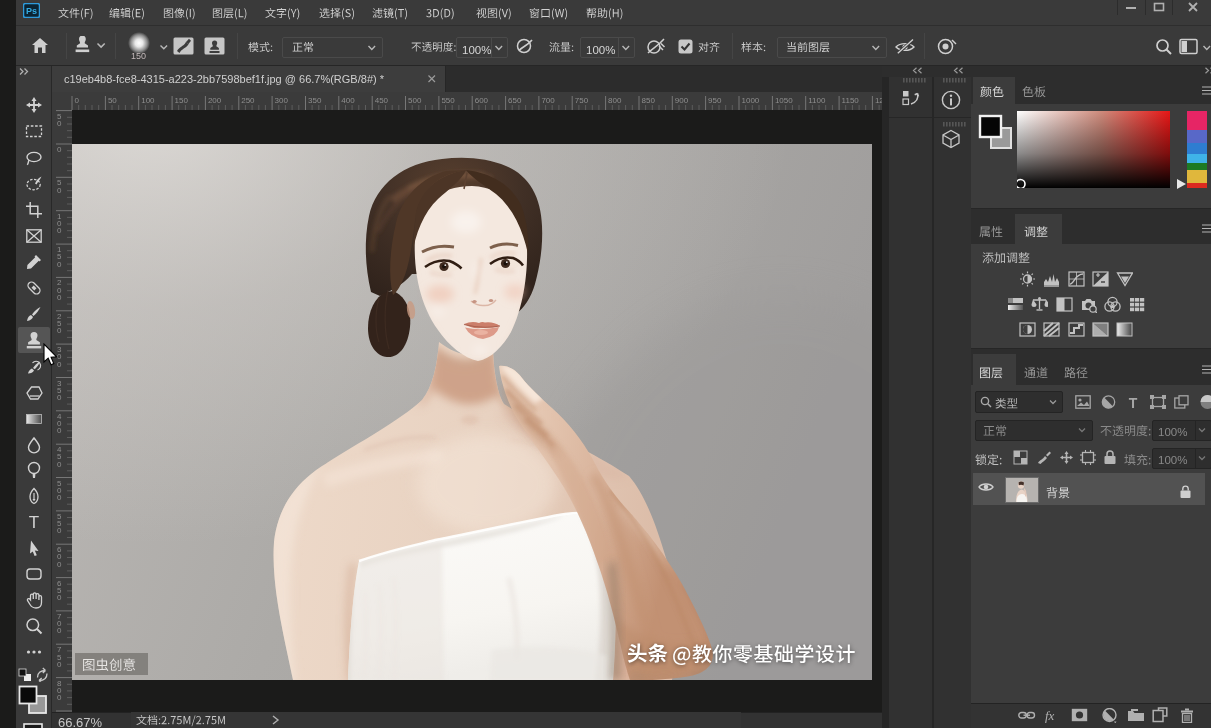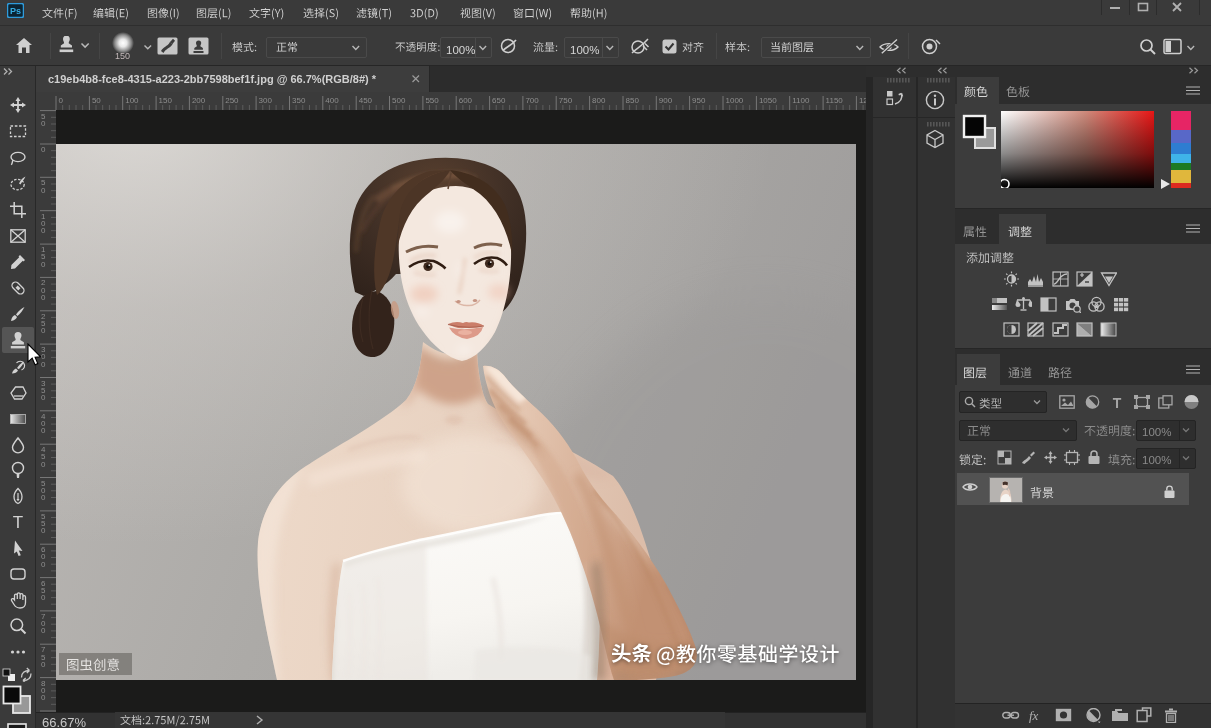--- a/index.html
+++ b/index.html
@@ -1,15 +1,15 @@
 <!DOCTYPE html>
 <html><head><meta charset="utf-8"><style>
 *{margin:0;padding:0;box-sizing:border-box}
 html,body{width:1211px;height:728px;background:#1b1b1a;font-family:"Liberation Sans",sans-serif;overflow:hidden}
-#app{position:absolute;left:0;top:0;width:1132px;height:728px;background:#3a3a3a}
+#app{position:absolute;left:16px;top:0;width:1132px;height:728px;background:#3a3a3a}
 .abs{position:absolute}
 .txt{position:absolute;color:#c6c6c6;font-size:11px;white-space:pre}
 </style></head><body>
 <div id="app">
     <div class="abs" style="left:0px;top:0px;width:1211px;height:25px;background:#3a3a3a"></div>
     <div class="abs" style="left:0px;top:25px;width:1211px;height:41px;background:#3a3a3a;border-top:1px solid #2e2e2e;border-bottom:1px solid #262626"></div>
     <div class="abs" style="left:0px;top:66px;width:36px;height:662px;background:#3a3a3a;border-right:1px solid #282828"></div>
     <div class="abs" style="left:36px;top:66px;width:830px;height:26px;background:#2c2c2c"></div>
     <div class="abs" style="left:36px;top:92px;width:830px;height:18px;background:#3b3b3b;border-bottom:1px solid #222"></div>
     <div class="abs" style="left:36px;top:110px;width:830px;height:602px;background:#1b1b1a"></div>
@@ -173,21 +173,21 @@
       <line x1="11.5" y1="11.5" x2="16" y2="16" stroke="#cfcfcf" stroke-width="1.9"></line>
     </svg>
     <svg class="abs" style="left:1163px;top:38px;" width="20" height="18">
       <rect x="1" y="1.5" width="17" height="14" rx="1.5" fill="none" stroke="#cfcfcf" stroke-width="1.5"></rect>
       <rect x="2.5" y="3" width="5.5" height="11" fill="#cfcfcf"></rect>
     </svg>
     <svg class="abs" style="left:1186px;top:44px;" width="10" height="8">
       <path d="M1.5 2 l3.3 3.4 l3.3 -3.4" stroke="#b8b8b8" stroke-width="1.4" fill="none"></path>
     </svg>
     <div class="abs" style="left:36px;top:66px;width:394px;height:26px;background:#3d3d3d;border-right:1px solid #262626"></div>
-    <div class="txt" style="left:48px;top:73px;font-size:11px;color:#d0d0d0;font-weight:bold;">c19eb4b8-fce8-4315-a223-2bb7598bef1f.jpg @ 66.7%(RGB/8#) *</div>
+    <div class="txt" style="left:48px;top:73px;font-size:11px;color:#d0d0d0;">c19eb4b8-fce8-4315-a223-2bb7598bef1f.jpg @ 66.7%(RGB/8#) *</div>
     <svg class="abs" style="left:411px;top:74px;" width="10" height="10">
       <path d="M1.5 1.5 L8 8 M8 1.5 L1.5 8" stroke="#9a9a9a" stroke-width="1.2"></path>
     </svg>
     <svg class="abs" style="left:36px;top:92px;" width="830" height="18">
       <rect width="830" height="18" fill="#3b3b3b"></rect>
       <line x1="20.0" y1="4" x2="20.0" y2="18" stroke="#777" stroke-width="1"></line>
       <text x="22.5" y="11" font-size="8" fill="#8e8e8e" font-family="Liberation Sans">0</text>
       <line x1="26.7" y1="13" x2="26.7" y2="18" stroke="#5d5d5d" stroke-width="1"></line>
       <line x1="33.3" y1="13" x2="33.3" y2="18" stroke="#5d5d5d" stroke-width="1"></line>
       <line x1="40.0" y1="13" x2="40.0" y2="18" stroke="#5d5d5d" stroke-width="1"></line>

